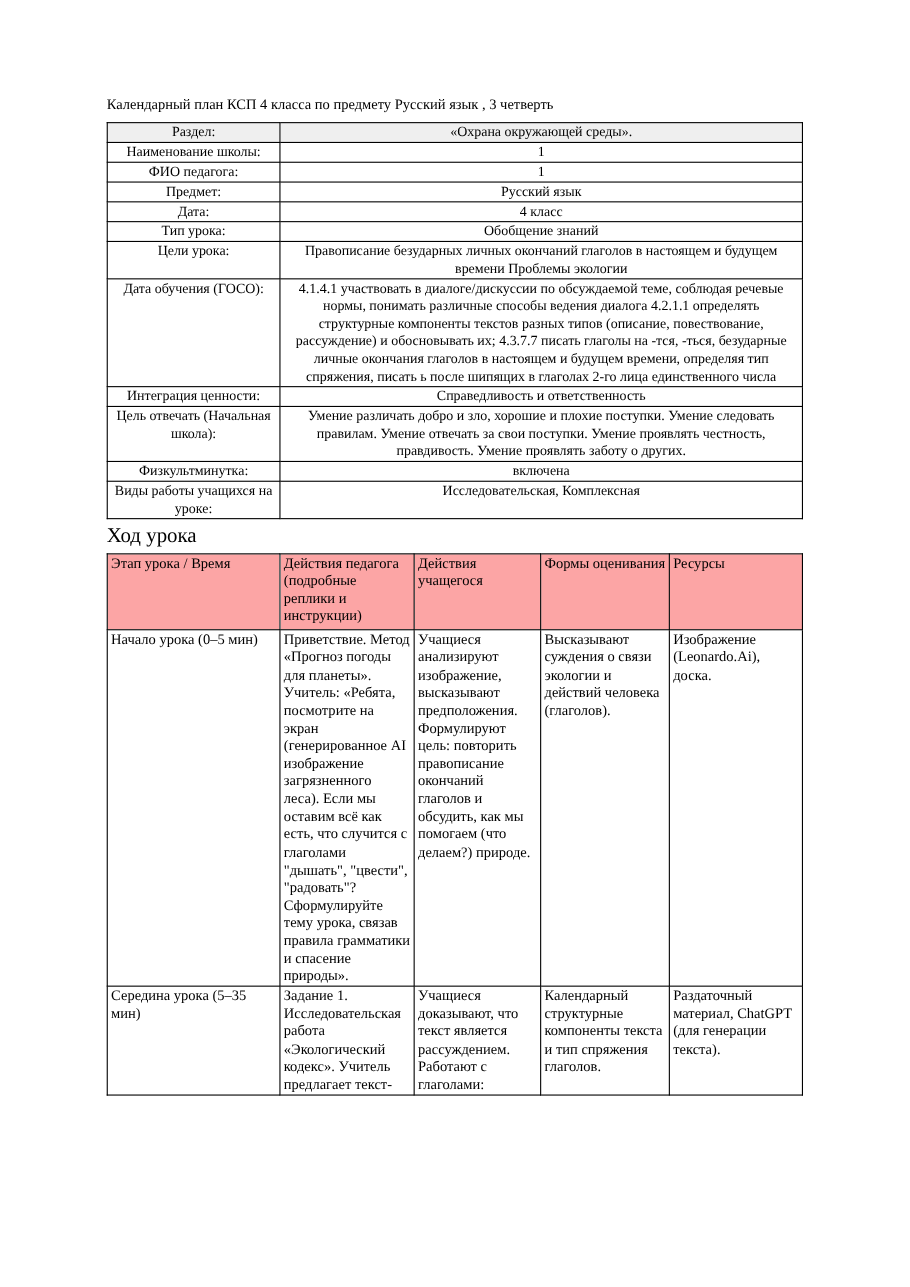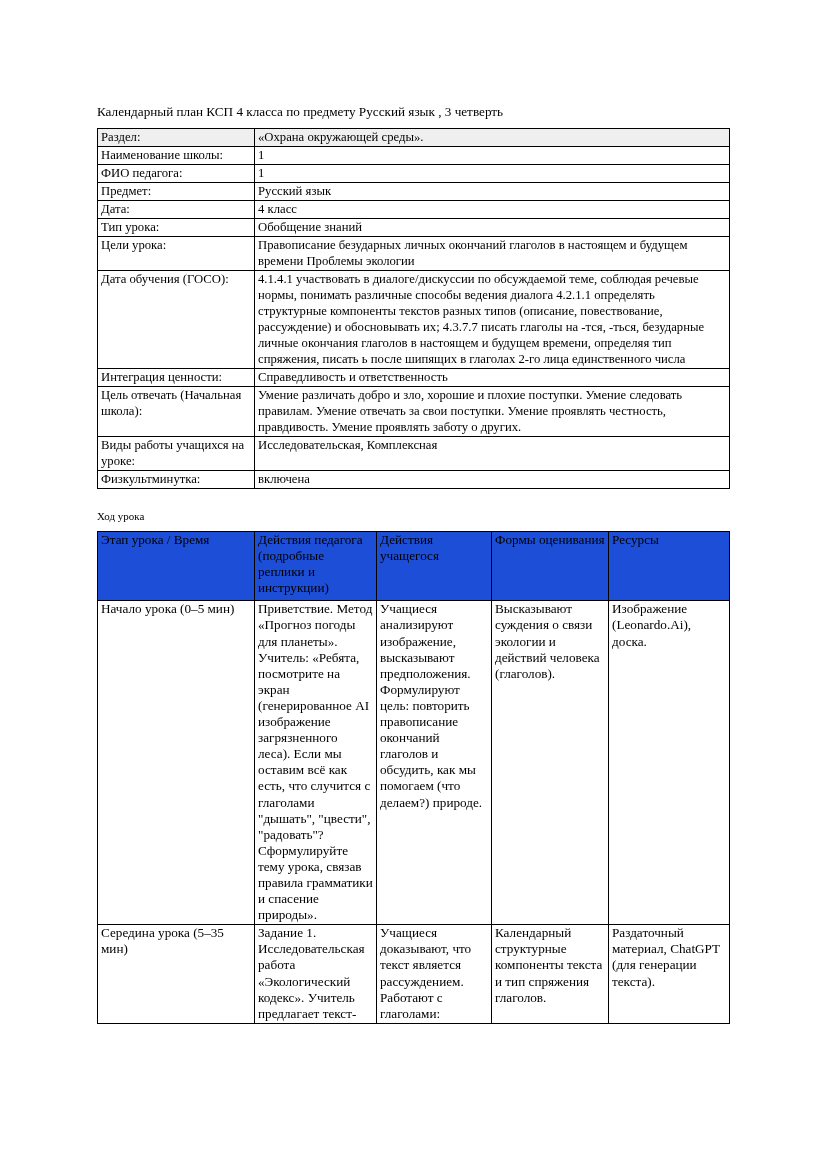--- a/index.html
+++ b/index.html
@@ -8,21 +8,21 @@
     width: 827px;
     height: 1170px;
     position: relative;
     font-family: "Liberation Serif", "DejaVu Serif", serif;
     color: #000000;
     overflow: hidden;
   }
   .page {
     position: absolute;
     left: 97px;
-    top: 104px;
+    top: 87px;
     width: 632px;
   }
   .title {
     font-size: 13.2px;
     line-height: 15px;
     margin-bottom: 9px;
     white-space: nowrap;
   }
   table {
     border-collapse: collapse;
@@ -34,35 +34,36 @@
     vertical-align: top;
     text-align: left;
     font-weight: normal;
     padding: 0px 3px 1px 3px;
     overflow: hidden;
   }
   
   .info-table td {
     font-size: 12.7px;
     line-height: 16px;
+    text-align: center;
   }
   .info-table tr:first-child { background: #efefef; }
   
   .section-label {
-    font-size: 11px;
+    font-size: 19px;
     line-height: 16px;
-    margin-top: 19px;
+    margin-top: 8px;
     margin-bottom: 7px;
   }
   
   .lesson-table th, .lesson-table td {
     font-size: 13.2px;
     line-height: 16.1px;
   }
-  .lesson-table thead tr { background: #1d4ed8; }
+  .lesson-table thead tr { background: #fca5a5; }
   .lesson-table thead th { padding-bottom: 4px; }
 </style>
 </head>
 <body>
 
 <div class="page">
 
   <div class="title">Календарный план КСП 4 класса по предмету Русский язык , 3 четверть</div>
 
   <table class="info-table">
@@ -105,26 +106,26 @@
         </tr>
         <tr>
           <td>Интеграция ценности:</td>
           <td>Справедливость и ответственность</td>
         </tr>
         <tr>
           <td>Цель отвечать (Начальная школа):</td>
           <td>Умение различать добро и зло, хорошие и плохие поступки. Умение следовать правилам. Умение отвечать за свои поступки. Умение проявлять честность, правдивость. Умение проявлять заботу о других.</td>
         </tr>
         <tr>
+          <td>Физкультминутка:</td>
+          <td>включена</td>
+        </tr>
+        <tr>
           <td>Виды работы учащихся на уроке:</td>
           <td>Исследовательская, Комплексная</td>
-        </tr>
-        <tr>
-          <td>Физкультминутка:</td>
-          <td>включена</td>
         </tr>
       </tbody>
   </table>
 
   <div class="section-label">Ход урока</div>
 
   <table class="lesson-table">
     <colgroup>
       <col style="width:157px">
       <col style="width:122px">

